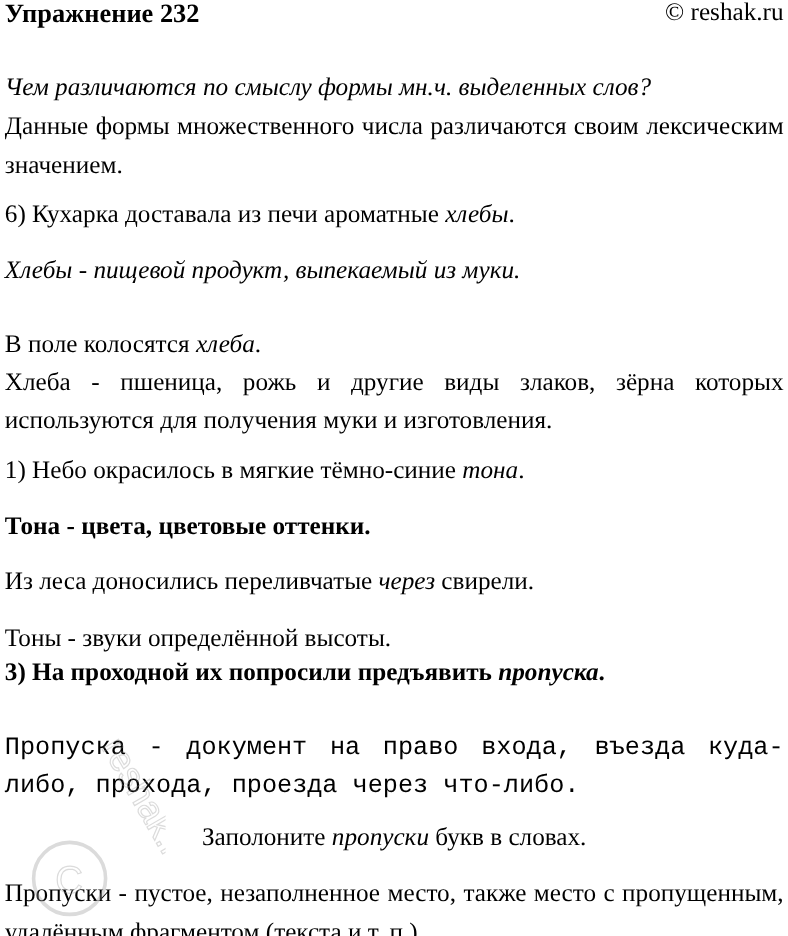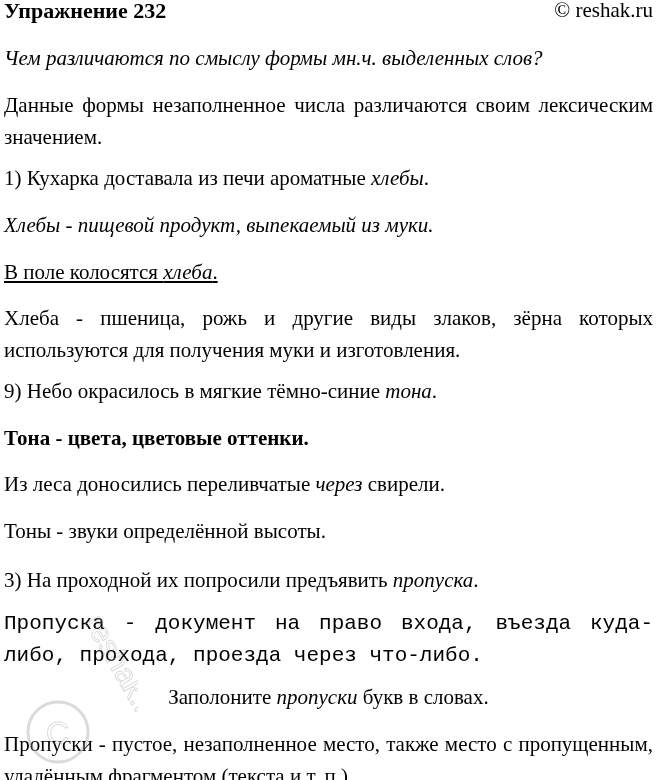--- a/index.html
+++ b/index.html
@@ -14,32 +14,32 @@
   .wm { position:absolute; left:18px; top:612px; width:120px; height:160px; pointer-events:none; opacity:0.35; }
 </style>
 </head>
 <body>
 
 <div class="hdr">
   <span class="title">Упражнение 232</span>
   <span class="copy">© reshak.ru</span>
 </div>
 
-<div class="p" style="top:42px;"><i>Чем различаются по смыслу формы мн.ч. выделенных слов?</i></div>
-<div class="p j" style="top:89px;">Данные формы незаполненное числа различаются своим лексическим значением.</div>
+<div class="p" style="top:56px;"><i>Чем различаются по смыслу формы мн.ч. выделенных слов?</i></div>
+<div class="p j" style="top:89px;">Данные формы множественного числа различаются своим лексическим значением.</div>
 
-<div class="p" style="top:162px;"><span>1) Кухарка доставала из печи ароматные </span><i>хлебы</i><span>.</span></div>
+<div class="p" style="top:162px;"><span>6) Кухарка доставала из печи ароматные </span><i>хлебы</i><span>.</span></div>
 <div class="p" style="top:209px;font-style:italic;">Хлебы - пищевой продукт, выпекаемый из муки.</div>
-<div class="p" style="top:256px;text-decoration:underline;"><span>В поле колосятся </span><i>хлеба</i><span>.</span></div>
+<div class="p" style="top:270px;"><span>В поле колосятся </span><i>хлеба</i><span>.</span></div>
 <div class="p j" style="top:302px;">Хлеба - пшеница, рожь и другие виды злаков, зёрна которых используются для получения муки и изготовления.</div>
-<div class="p" style="top:375px;"><span>9) Небо окрасилось в мягкие тёмно-синие </span><i>тона</i><span>.</span></div>
+<div class="p" style="top:375px;"><span>1) Небо окрасилось в мягкие тёмно-синие </span><i>тона</i><span>.</span></div>
 <div class="p" style="top:422px;font-weight:bold;">Тона - цвета, цветовые оттенки.</div>
 <div class="p" style="top:468px;"><span>Из леса доносились переливчатые </span><i>через</i><span> свирели.</span></div>
 <div class="p" style="top:515px;">Тоны - звуки определённой высоты.</div>
-<div class="p" style="top:564px;"><span>3) На проходной их попросили предъявить </span><i>пропуска</i><span>.</span></div>
+<div class="p" style="top:544px;font-weight:bold;"><span>3) На проходной их попросили предъявить </span><i>пропуска</i><span>.</span></div>
 <div class="p j" style="top:608px;font-family:Liberation Mono, monospace;">Пропуска - документ на право входа, въезда куда-либо, прохода, проезда через что-либо.</div>
 <div class="p" style="top:681px;text-align:center;"><span>Заполоните </span><i>пропуски</i><span> букв в словах.</span></div>
 <div class="p j" style="top:728px;">Пропуски - пустое, незаполненное место, также место с пропущенным, удалённым фрагментом (текста и т. п.).</div>
 
 <svg class="wm" viewBox="0 0 120 160">
   <circle cx="40" cy="120" r="30" fill="none" stroke="#999" stroke-width="3"></circle>
   <text x="28" y="132" font-size="32" fill="none" stroke="#999" font-family="Liberation Sans, sans-serif">C</text>
   <text x="20" y="30" font-size="30" fill="none" stroke="#999" transform="rotate(60 60 60)" font-family="Liberation Sans, sans-serif">reshak.ru</text>
 </svg>
 

